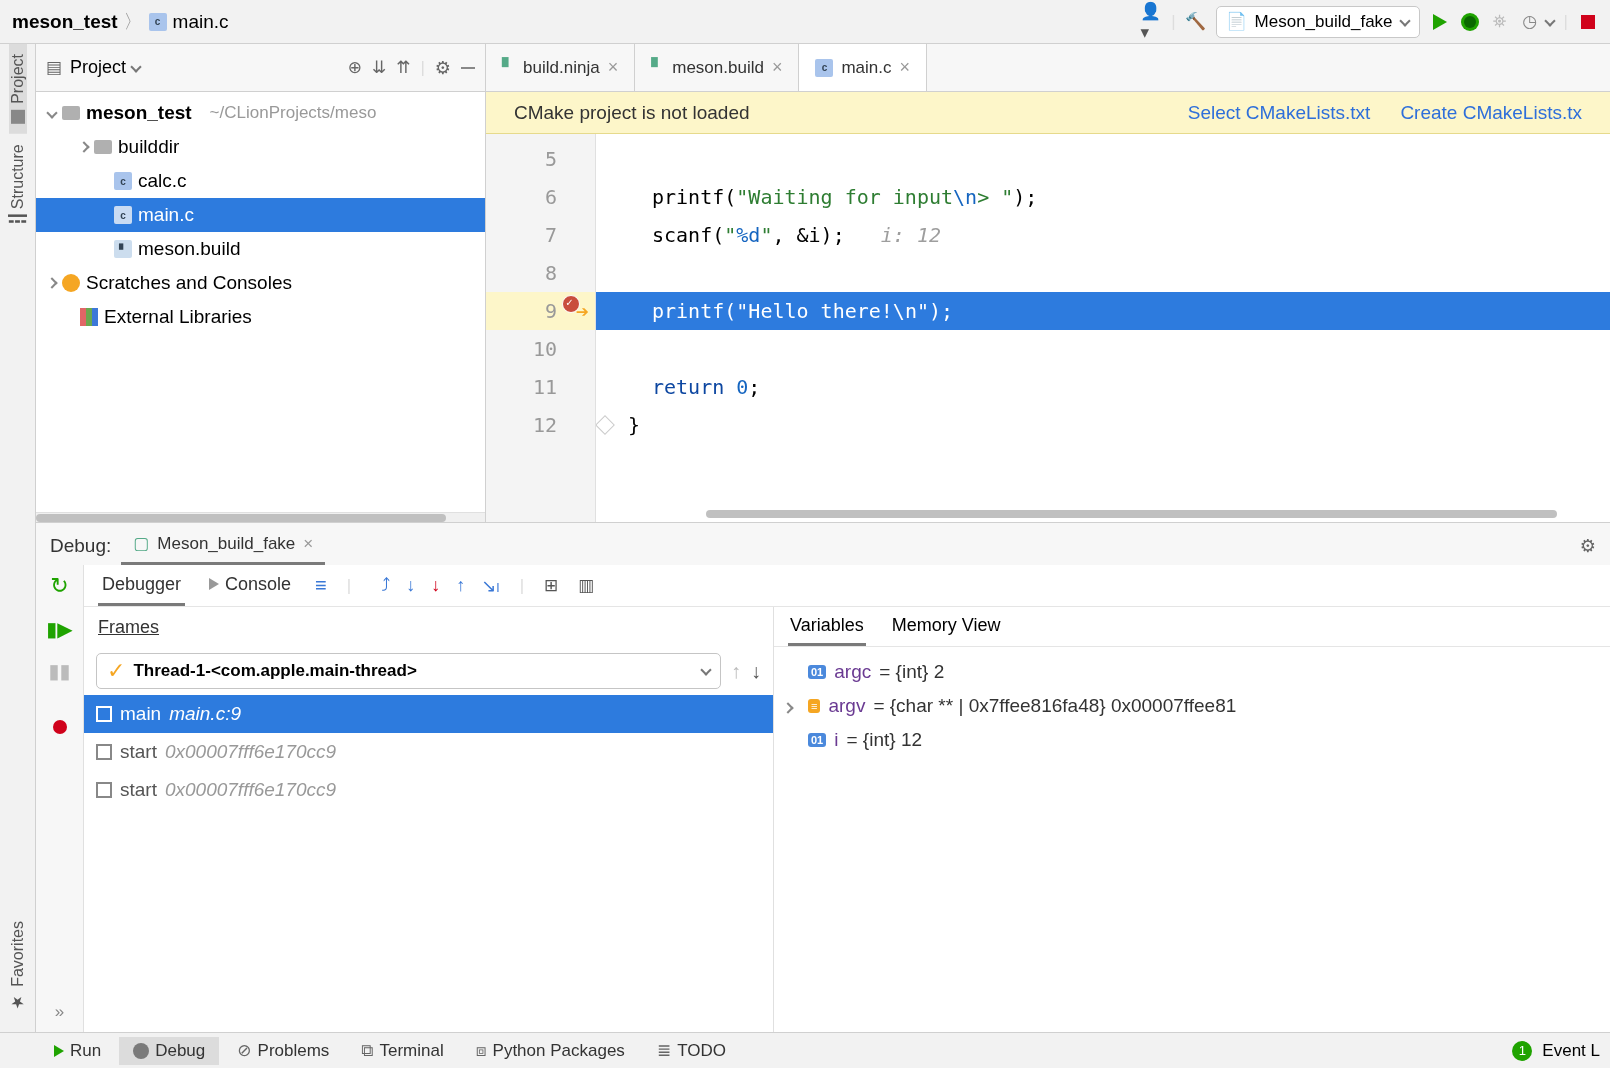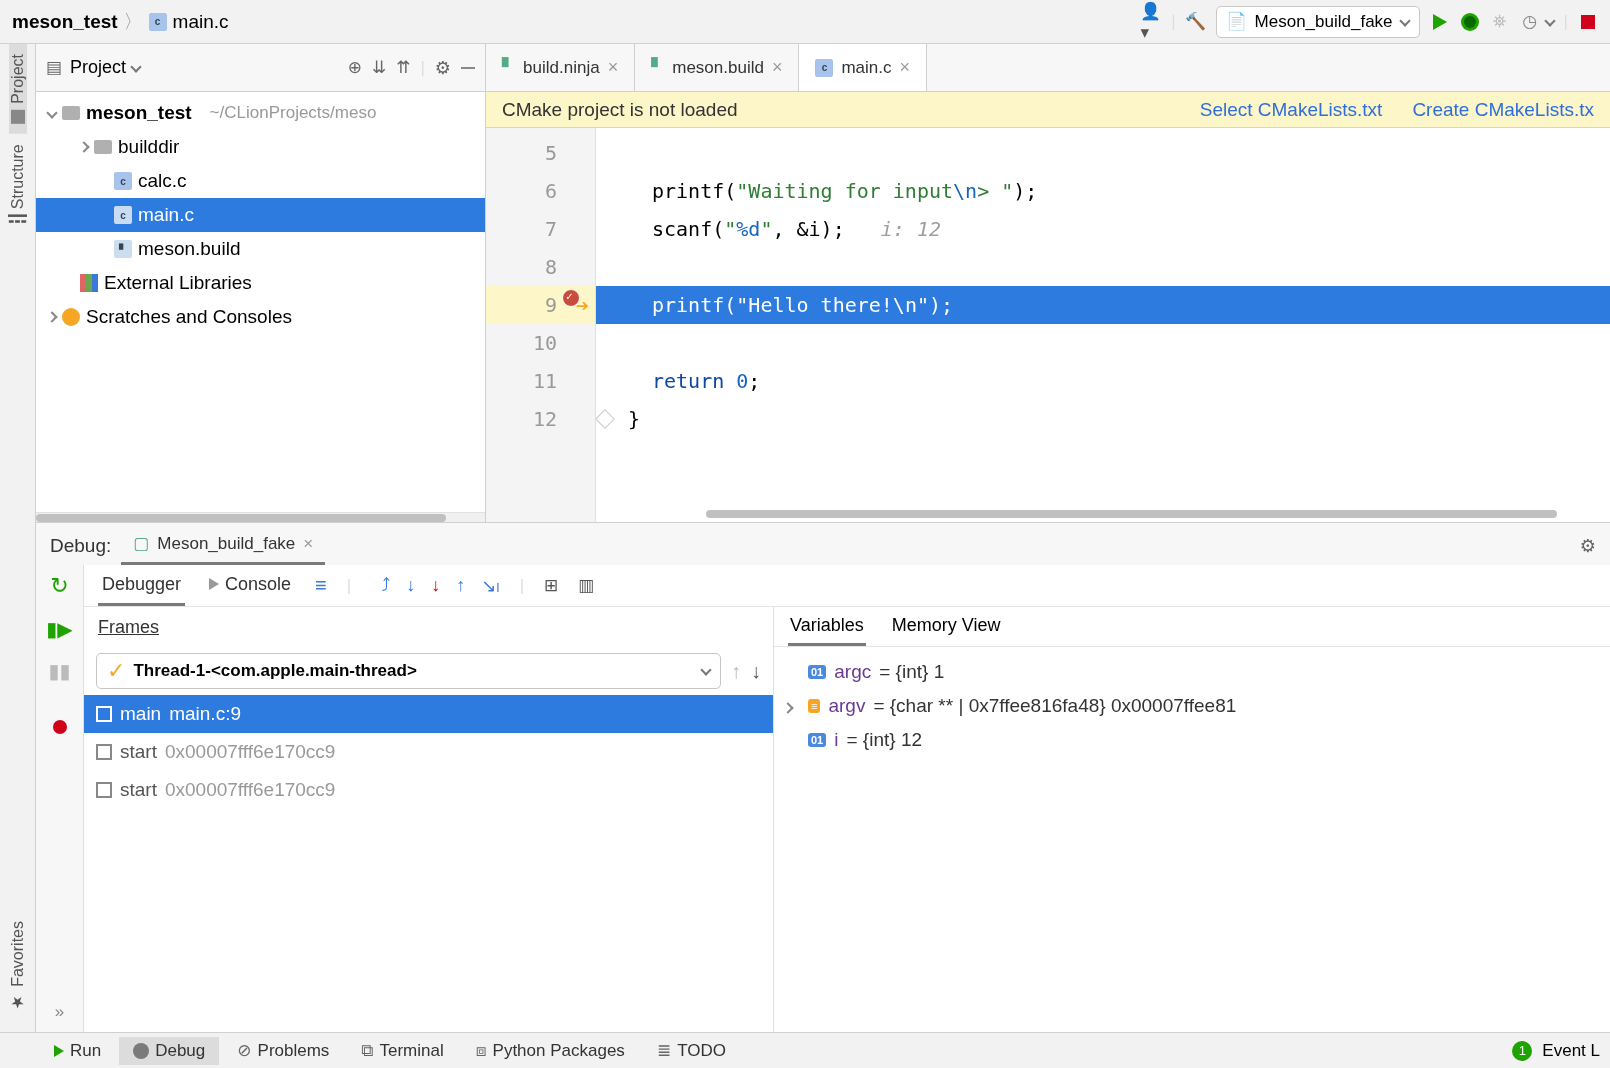--- a/index.html
+++ b/index.html
@@ -38,21 +38,21 @@
 .lib-icon { width:18px;height:18px; display:inline-block; background: linear-gradient(to right, #e06666 0 33%, #6aa84f 33% 66%, #3c78d8 66% 100%); }
 .scratch-icon { width:18px;height:18px; background:#f5a623; border-radius:50%; display:inline-block; position:relative;}
 .tree .hint { color:#999; font-size:17px; margin-left:12px;}
 .pp-scroll { height:10px; background:#f0f0f0; border-top:1px solid #e0e0e0; position:relative;}
 .pp-scroll .thumb { position:absolute; left:0; top:1px; height:8px; width:410px; background:#c0c0c0; border-radius:4px;}
 .editor-pane { flex:1; display:flex; flex-direction:column; overflow:hidden;}
 .tabs { height:48px; display:flex; align-items:stretch; border-bottom:1px solid #d0d0d0; background:#f7f7f7;}
 .etab { display:flex; align-items:center; gap:8px; padding:0 16px; border-right:1px solid #d0d0d0; color:#333; cursor:pointer;}
 .etab.active { background:#fff; }
 .etab .close { color:#999; font-size:18px;}
-.banner { background:#fdf6c9; border-bottom:1px solid #e6da8c; height:36px; display:flex; align-items:center; padding:0 16px; font-size:19px;}
+.banner { background:#fdf6c9; border-bottom:1px solid #e6da8c; height:42px; display:flex; align-items:center; padding:0 28px; font-size:19px;}
 .banner .link { color:#2e6fda; cursor:pointer;}
 .banner .msg { color:#333;}
 .editor { flex:1; display:flex; overflow:hidden; font-family: "SF Mono", "Menlo", "Consolas", monospace; font-size:20px; position:relative;}
 .gutter { width:110px; background:#f4f4f4; border-right:1px solid #e0e0e0; padding-top:6px;}
 .gline { height:38px; display:flex; align-items:center; justify-content:flex-end; padding-right:38px; color:#999; position:relative;}
 .gline .arrow { position:absolute; right:6px; color:#f5a623; font-size:22px;}
 .code { flex:1; padding-top:6px; position:relative; overflow:hidden;}
 .cline { height:38px; display:flex; align-items:center; padding-left:56px; white-space:pre;}
 .cline.hl { background:#2d7bde; color:#fff;}
 .kw { color: #0d47a1; }
@@ -79,21 +79,21 @@
 .dbg-tabs2 .tool-row { display:flex; gap:16px; margin-left:10px;}
 .step-icon { font-size:18px; color:#3a78d6; position:relative; }
 .dbg-split { flex:1; display:flex;}
 .frames-pane { flex: 0 0 690px; border-right:1px solid #e0e0e0; display:flex; flex-direction:column;}
 .frames-head { height:40px; display:flex; align-items:center; padding:0 14px; color:#333; font-size:18px;text-decoration:underline;}
 .thread-sel { margin:6px 12px; display:flex; align-items:center; gap:10px;}
 .thread-sel .arrow-btn { color:#bbb; font-size:20px;}
 .frame-list { flex:1; overflow:auto;}
 .frame-row { height:38px; display:flex; align-items:center; padding:0 12px; gap:8px; font-size:19px;}
 .frame-row.active { background:#2d7bde; color:#fff;}
-.frame-row .loc { }
+.frame-row .loc { font-style: italic;}
 .frame-row.dim .name { color:#555;}
 .frame-row.dim .loc { color:#999;}
 .stack-ic { width:16px;height:16px; border:2px solid #888; display:inline-block;}
 .frame-row.active .stack-ic { border-color:#fff;}
 .vars-pane { flex:1; display:flex; flex-direction:column;}
 .vars-tabs { height:40px; display:flex; align-items:center; padding:0 14px; gap:24px; border-bottom:1px solid #e5e5e5;}
 .vars-tabs .t { padding:7px 2px; border-bottom:3px solid transparent; font-size:18px; cursor:pointer;}
 .vars-tabs .t.active { border-bottom:3px solid #7a7a7a;}
 .var-list { padding:8px 10px; font-size:19px;}
 .var-row { display:flex; align-items:center; gap:8px; height:34px;}
@@ -200,28 +200,28 @@
         <span>calc.c</span>
       </div>
       <div class="tree-row ind2 selected">
         <span class="c-icon" style="background:#c9dbf3;">c</span>
         <span>main.c</span>
       </div>
       <div class="tree-row ind2">
         <span class="c-icon" style="background:#cde;">▘</span>
         <span>meson.build</span>
       </div>
-      <div class="tree-row" style="padding-left:44px;">
-        <span class="lib-icon"></span>
-        <span>External Libraries</span>
-      </div>
       <div class="tree-row">
         <span class="chev-r"></span>
         <span class="scratch-icon"></span>
         <span>Scratches and Consoles</span>
+      </div>
+      <div class="tree-row" style="padding-left:44px;">
+        <span class="lib-icon"></span>
+        <span>External Libraries</span>
       </div>
     </div>
     <div class="pp-scroll">
         <div class="thumb"></div>
       </div>
   </div>
 
   <div class="editor-pane">
     <div class="tabs">
       <div class="etab">
@@ -370,21 +370,21 @@
         <div class="vars-pane">
           <div class="vars-tabs">
             <div class="t active"><span>Variables</span></div>
             <div class="t"><span>Memory View</span></div>
           </div>
           <div class="var-list">
             <div class="var-row">
               <span class="expand"></span>
               <span class="var-tag">01</span>
               <span class="nm">argc</span>
-              <span class="val"> = {int} 1</span>
+              <span class="val"> = {int} 2</span>
             </div>
             <div class="var-row">
               <span class="expand"><span class="chev-r"></span></span>
               <span class="var-tag arr">≡</span>
               <span class="nm">argv</span>
               <span class="val"> = {char ** | 0x7ffee816fa48} 0x00007ffee81</span>
             </div>
             <div class="var-row">
               <span class="expand"></span>
               <span class="var-tag">01</span>

